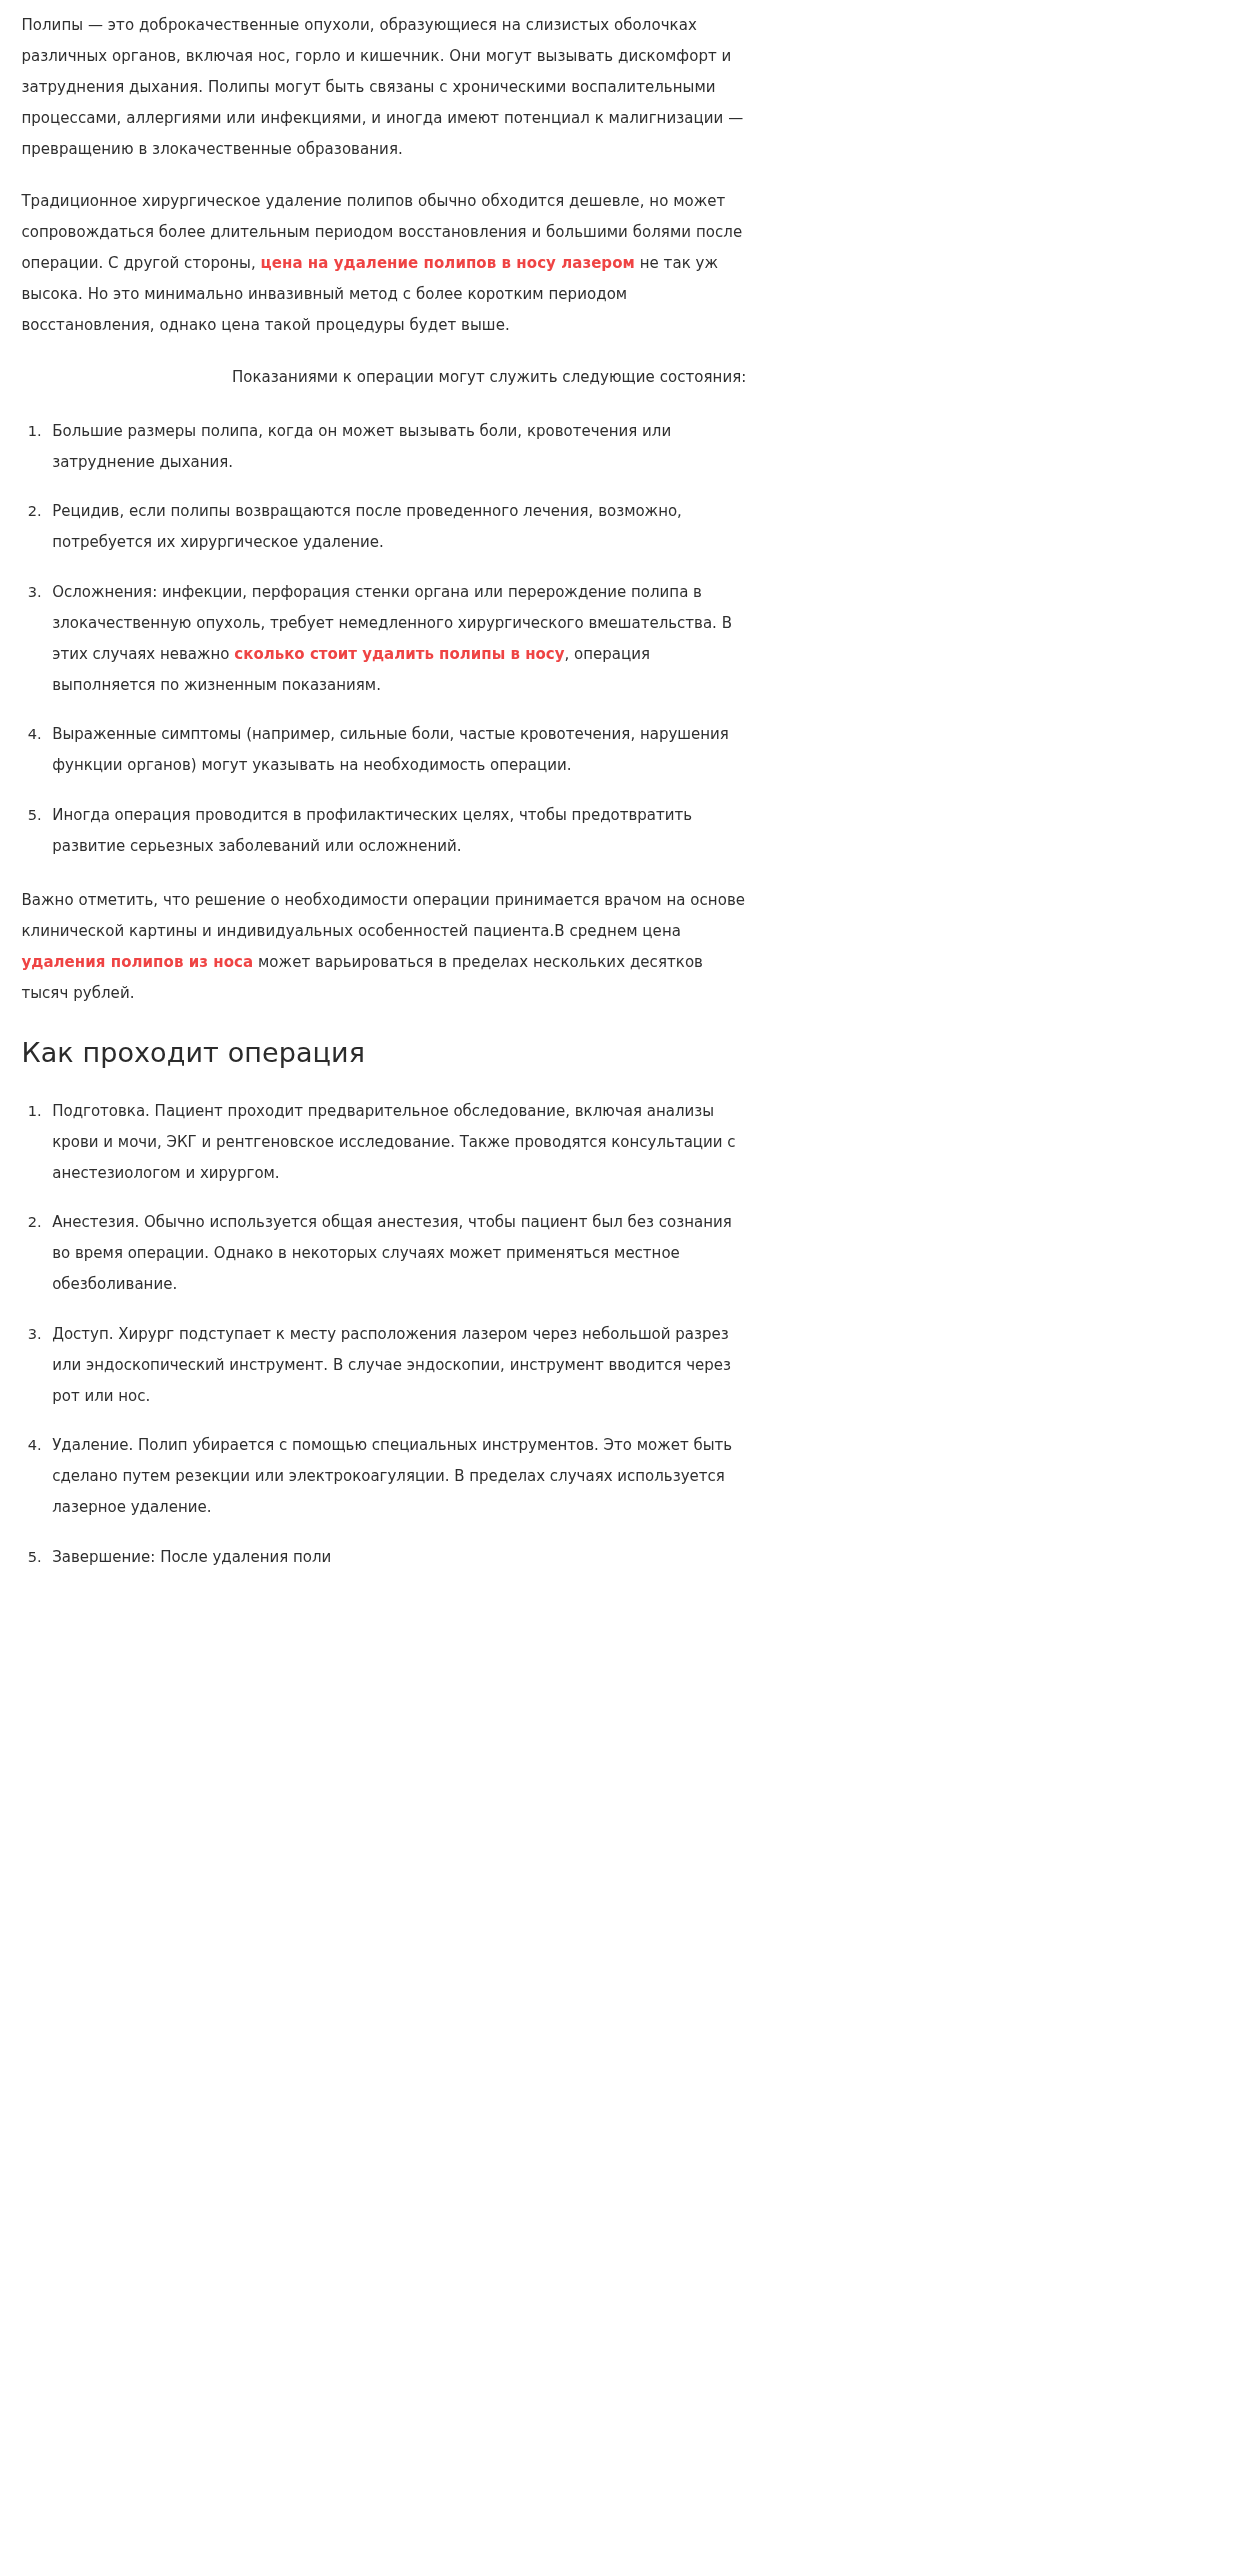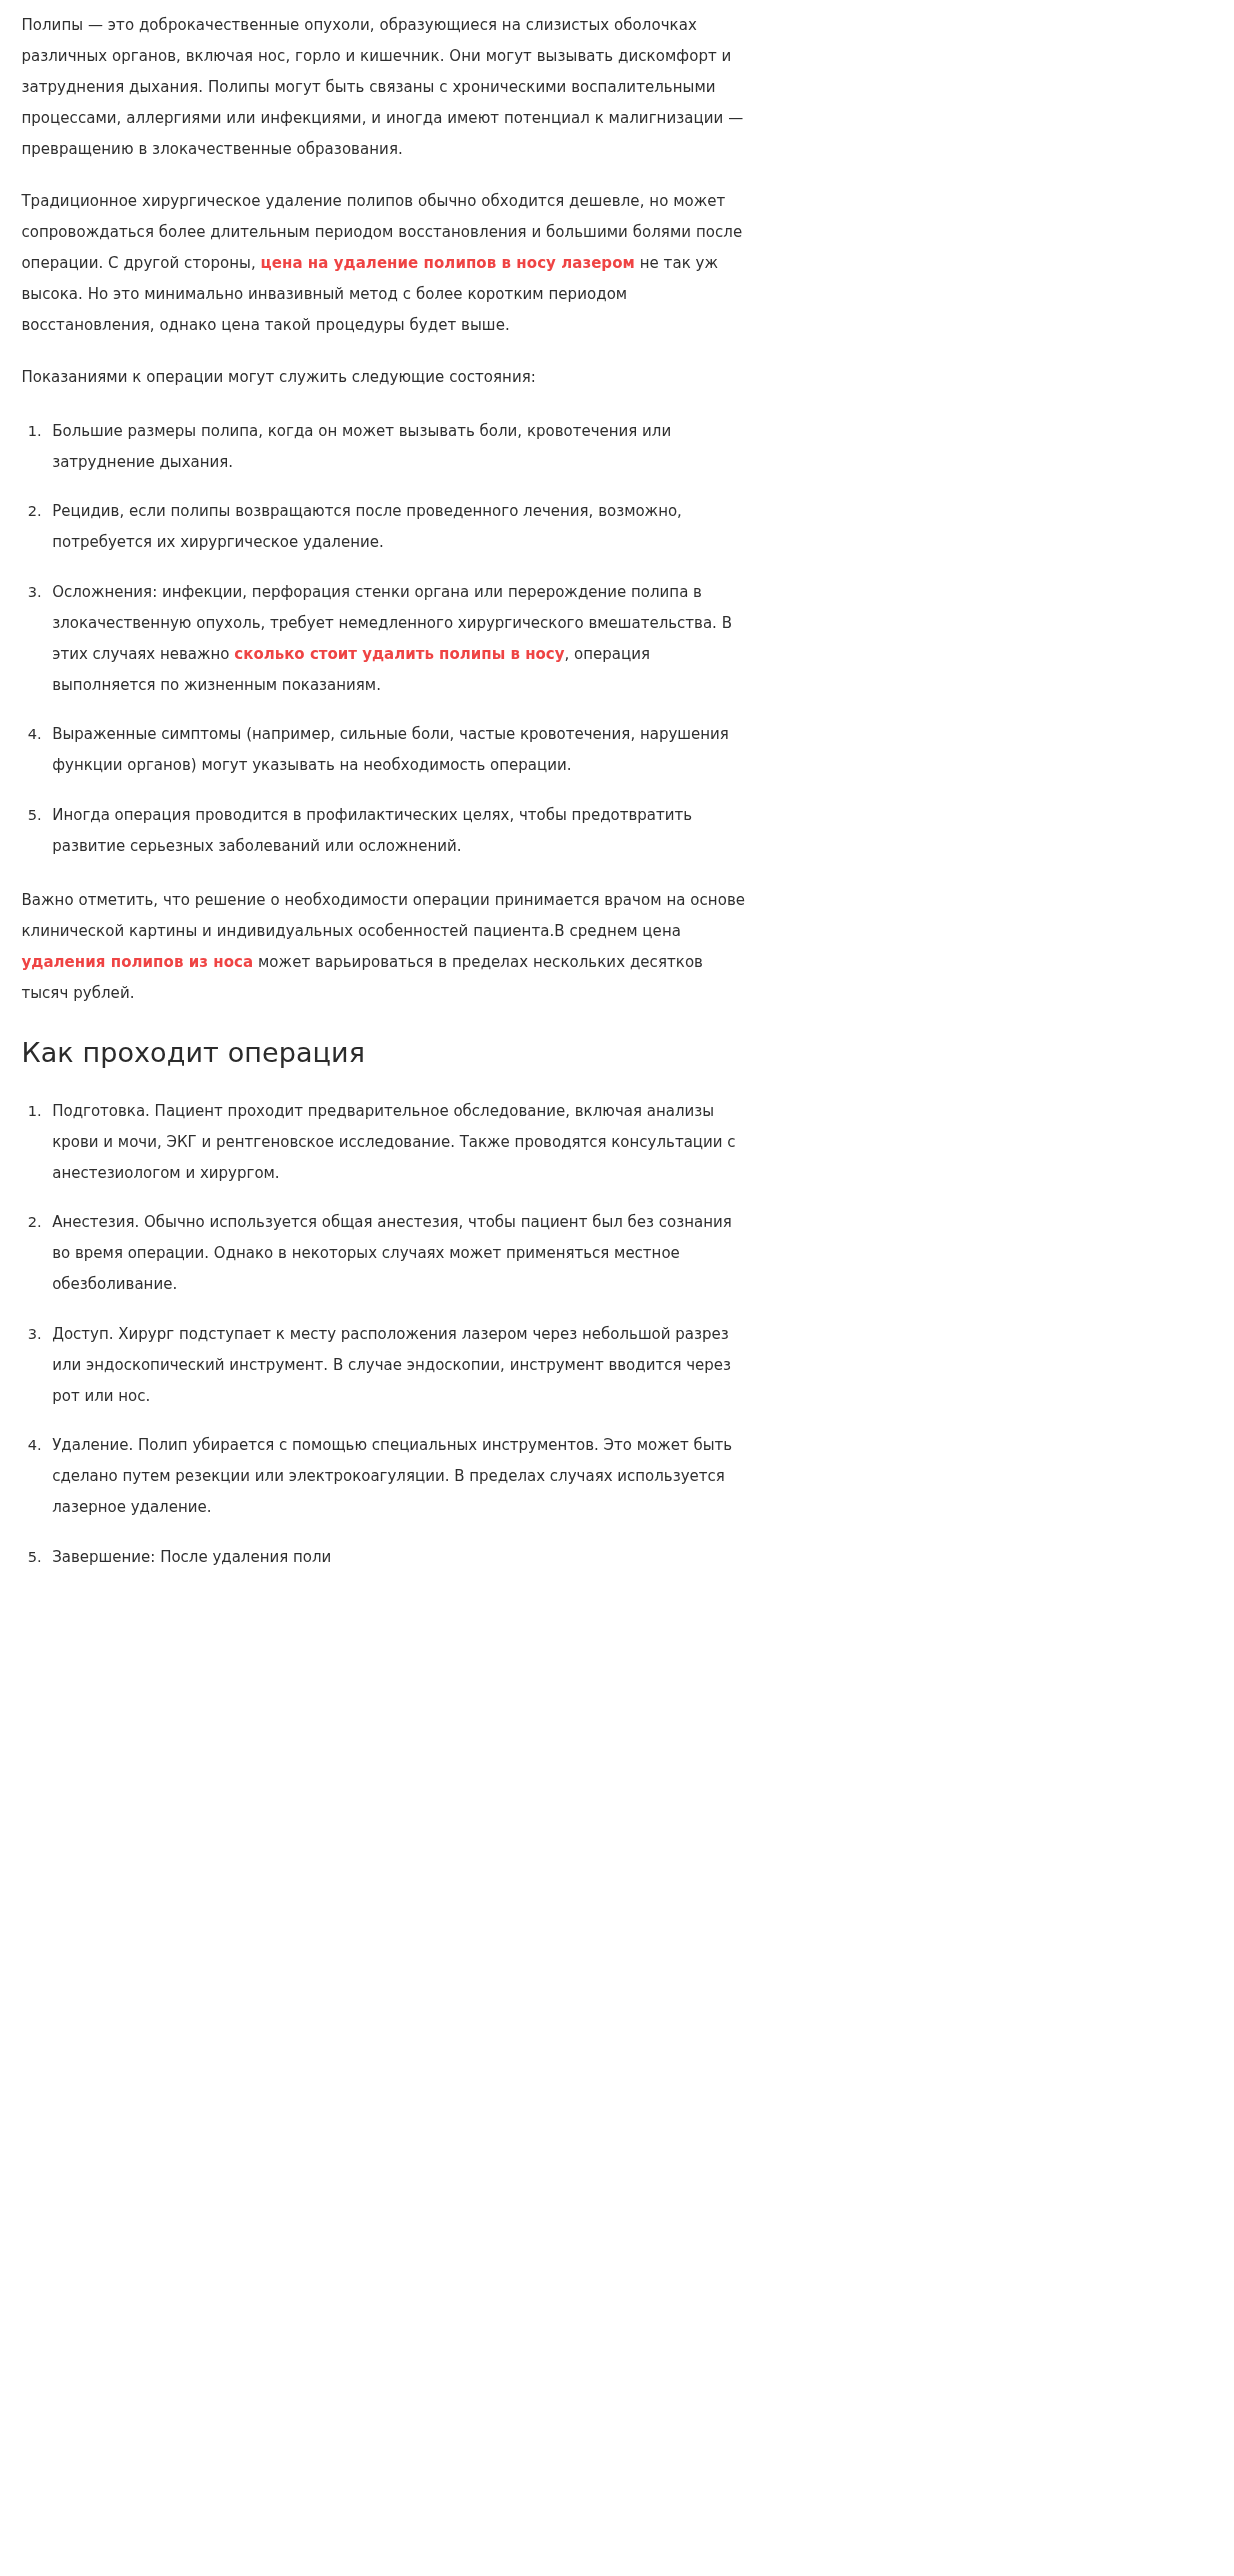--- a/index.html
+++ b/index.html
@@ -62,20 +62,21 @@
   }
   strong.em {
     font-weight: 700;
     color: #ef4444;
   }
   .intro-block {
     margin-bottom: 23px;
   }
   .lead-in {
     margin-bottom: 25px;
+    text-align: right;
   }
 </style>
 </head>
 <body>
 
 <div class="page">
   <div class="article">
 
     <p class="para">Полипы — это доброкачественные опухоли, образующиеся на слизистых оболочках различных органов, включая нос, горло и кишечник. Они могут вызывать дискомфорт и затруднения дыхания. Полипы могут быть связаны с хроническими воспалительными процессами, аллергиями или инфекциями, и иногда имеют потенциал к малигнизации — превращению в злокачественные образования.</p>
 

